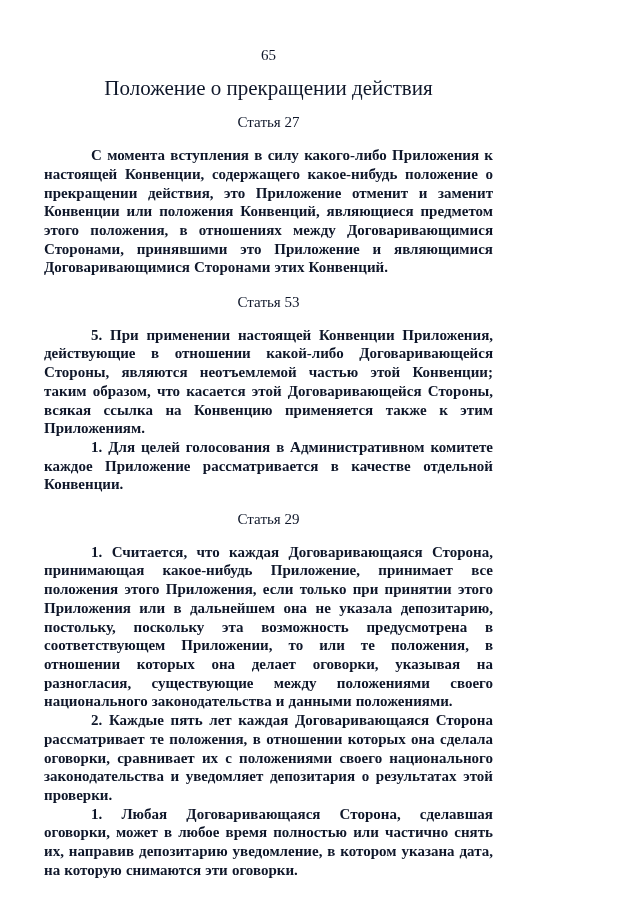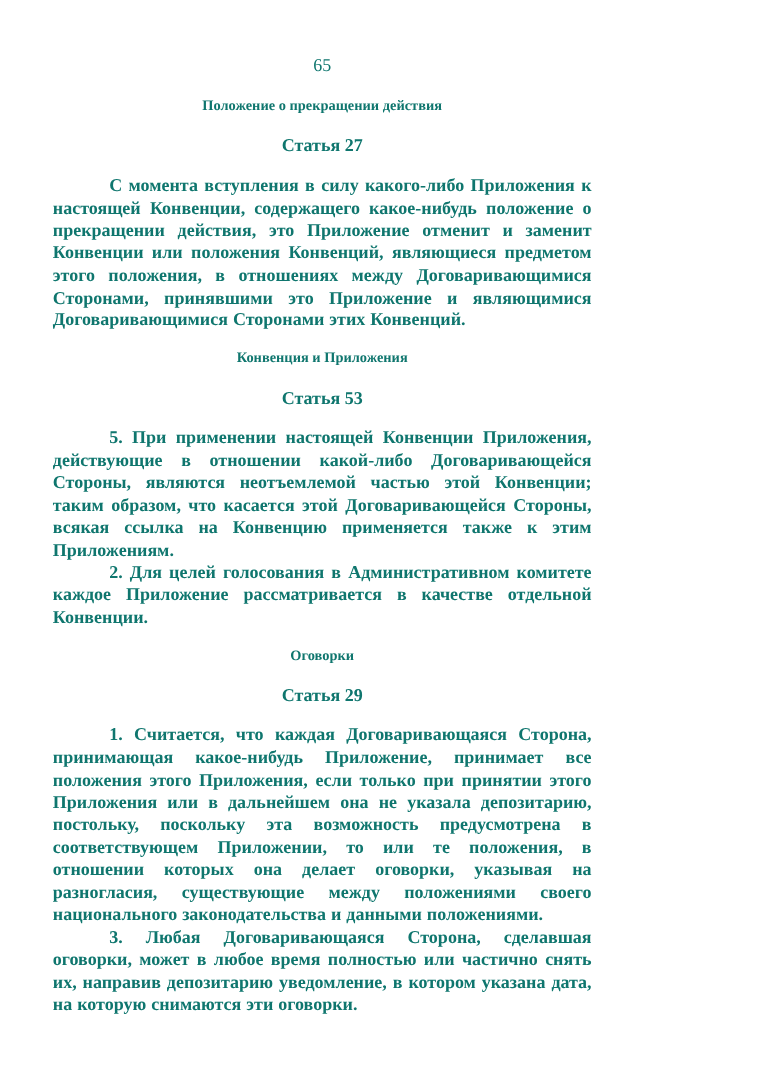--- a/index.html
+++ b/index.html
@@ -11,36 +11,36 @@
     position: relative;
     width: 536px;
     height: 900px;
     box-sizing: border-box;
     background: #ffffff;
     padding: 46px 43px 0 44px;
     overflow: hidden;
     font-family: "Liberation Serif", "DejaVu Serif", serif;
     font-size: 15px;
     line-height: 18.7px;
-    color: #0f766e;
+    color: #0f172a;
   }
   .pageno {
     text-align: center;
     margin: 0 0 14px 0;
   }
   .h-sec {
     text-align: center;
     margin: 12px 0 16px 0;
-    font-weight: bold;
-    font-size: 12px;
+    font-weight: normal;
+    font-size: 21px;
   }
   .h-art {
     text-align: center;
     margin: 16px 0 14px 0;
-    font-weight: bold;
+    font-weight: normal;
     font-size: 15px;
   }
   .para {
     margin: 0;
     text-align: justify;
     text-indent: 47px;
     word-spacing: 0.4px;
     font-weight: bold;
   }
   .section { margin: 0; }
@@ -52,26 +52,25 @@
 
   <div class="pageno">65</div>
 
   <div class="section">
     <div class="h-sec">Положение о прекращении действия</div>
     <div class="h-art">Статья 27</div>
     <p class="para">С момента вступления в силу какого-либо Приложения к настоящей Конвенции, содержащего какое-нибудь положение о прекращении действия, это Приложение отменит и заменит Конвенции или положения Конвенций, являющиеся предметом этого положения, в отношениях между Договаривающимися Сторонами, принявшими это Приложение и являющимися Договаривающимися Сторонами этих Конвенций.</p>
   </div>
 
   <div class="section">
-    <div class="h-sec">Конвенция и Приложения</div>
     <div class="h-art">Статья 53</div>
     <p class="para">5. При применении настоящей Конвенции Приложения, действующие в отношении какой-либо Договаривающейся Стороны, являются неотъемлемой частью этой Конвенции; таким образом, что касается этой Договаривающейся Стороны, всякая ссылка на Конвенцию применяется также к этим Приложениям.</p>
-    <p class="para">2. Для целей голосования в Административном комитете каждое Приложение рассматривается в качестве отдельной Конвенции.</p>
+    <p class="para">1. Для целей голосования в Административном комитете каждое Приложение рассматривается в качестве отдельной Конвенции.</p>
   </div>
 
   <div class="section">
-    <div class="h-sec">Оговорки</div>
     <div class="h-art">Статья 29</div>
     <p class="para">1. Считается, что каждая Договаривающаяся Сторона, принимающая какое-нибудь Приложение, принимает все положения этого Приложения, если только при принятии этого Приложения или в дальнейшем она не указала депозитарию, постольку, поскольку эта возможность предусмотрена в соответствующем Приложении, то или те положения, в отношении которых она делает оговорки, указывая на разногласия, существующие между положениями своего национального законодательства и данными положениями.</p>
-    <p class="para">3. Любая Договаривающаяся Сторона, сделавшая оговорки, может в любое время полностью или частично снять их, направив депозитарию уведомление, в котором указана дата, на которую снимаются эти оговорки.</p>
+    <p class="para">2. Каждые пять лет каждая Договаривающаяся Сторона рассматривает те положения, в отношении которых она сделала оговорки, сравнивает их с положениями своего национального законодательства и уведомляет депозитария о результатах этой проверки.</p>
+    <p class="para">1. Любая Договаривающаяся Сторона, сделавшая оговорки, может в любое время полностью или частично снять их, направив депозитарию уведомление, в котором указана дата, на которую снимаются эти оговорки.</p>
   </div>
 
 </div>
 
 </body></html>

